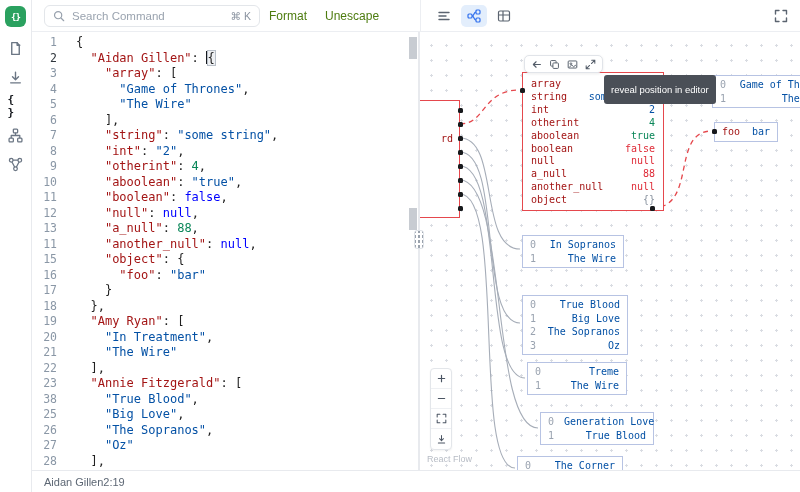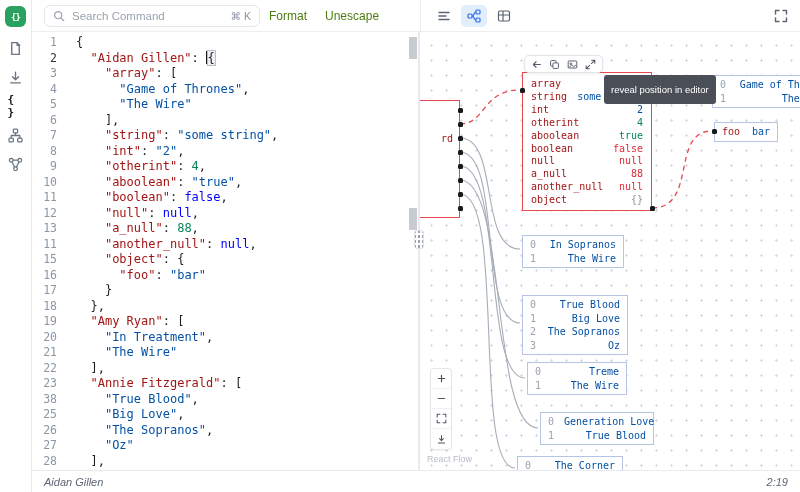--- a/index.html
+++ b/index.html
@@ -75,21 +75,21 @@
 
   .gnode { position:absolute; background:#fff; border:1px solid #b7c3e3; padding:2px 7px;
     font-size:10px; line-height:13.5px; color:#24292f; cursor:pointer; }
   .gnode.red { border-color:#e5484d; }
   .grow { display:flex; gap:10px; }
   .gk { color:#a31515; }
   .gi { color:#9aa3b0; }
   .gv { margin-left:auto; white-space:nowrap; }
   .gv.s { color:#0451a5; } .gv.n { color:#098658; } .gv.r { color:#df2b37; } .gv.m { color:#8b95a1; }
 
-  .node-selected { left:102px; top:40px; width:130px; height:139px; padding:5px 8px; line-height:12.9px; }
+  .node-selected { left:102px; top:40px; width:142px; height:139px; padding:5px 8px; line-height:12.9px; }
   .node-root { left:-86px; top:68px; width:126px; height:118px; padding:3px 6px; }
   .root-rd { position:absolute; right:6px; top:31px; color:#a31515; }
   .node-foo { left:294px; top:90px; width:64px; }
 
   .handle { position:absolute; width:5px; height:5px; background:#17191c; border-radius:1.5px; z-index:4; }
 
   .node-toolbar { position:absolute; left:104px; top:23px; height:18px; display:flex; align-items:center; gap:7px;
     background:#fff; border:1px solid #e1e4e9; border-radius:5px; padding:0 6px; color:#535c68;
     box-shadow:0 1px 3px rgba(20,24,31,.08); z-index:6; }
   .node-toolbar svg { display:block; cursor:pointer; }
@@ -98,21 +98,21 @@
 
   .controls { position:absolute; left:10px; top:336px; width:22px; background:#fff; border:1px solid #e3e6ea;
     border-radius:4px; box-shadow:0 1px 2px rgba(0,0,0,.05); display:flex; flex-direction:column; z-index:6; }
   .ctl { height:20px; display:flex; align-items:center; justify-content:center; color:#4b5563;
     border-bottom:1px solid #eef0f3; cursor:pointer; }
   .ctl:last-child { border-bottom:0; }
   .attribution { position:absolute; left:7px; bottom:6px; font:9px "Liberation Sans",sans-serif; color:#b7bcc5; }
 
   
   .statusbar { height:22px; border-top:1px solid #e8eaee; background:#fff; display:flex; align-items:center;
-    justify-content:space-between; padding:0 12px; font-size:11px; color:#5d6774;font-style:italic; }
+    padding:0 12px; font-size:11px; color:#5d6774; }
 </style>
 </head>
 <body>
 
 <div class="app">
   <div class="top">
 
     <div class="rail">
       <div class="logo">{}</div>
       <div class="rail-icon">

